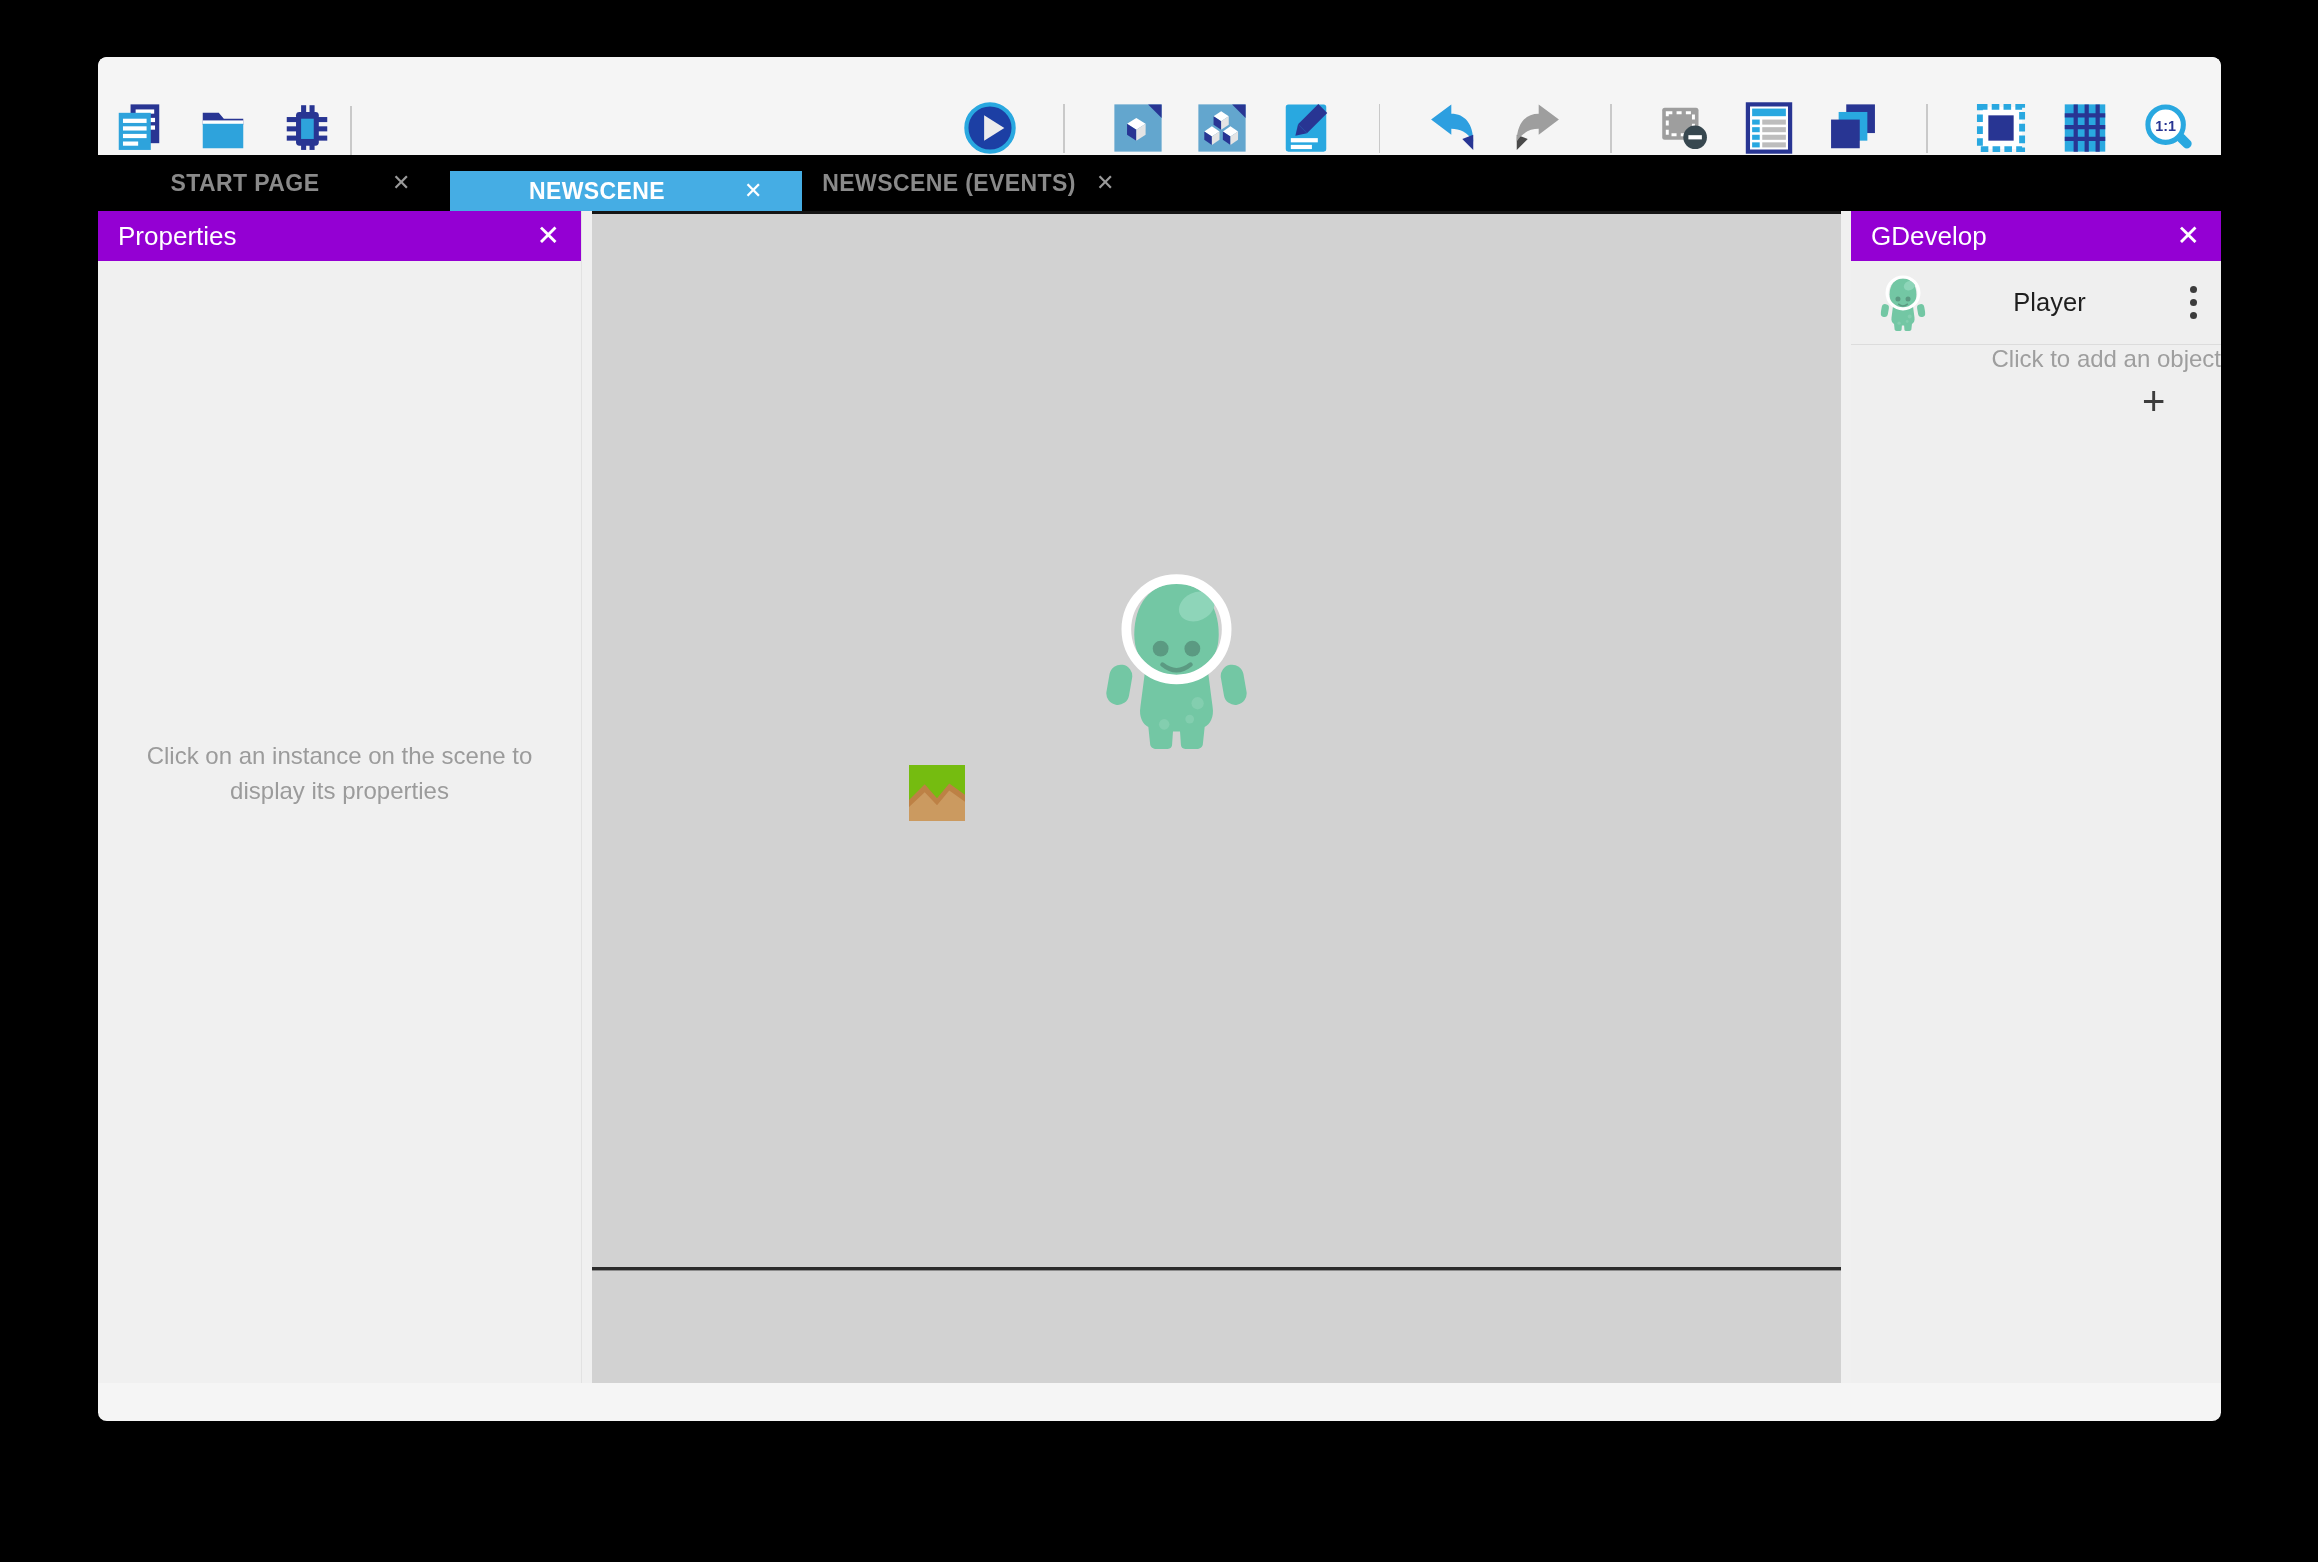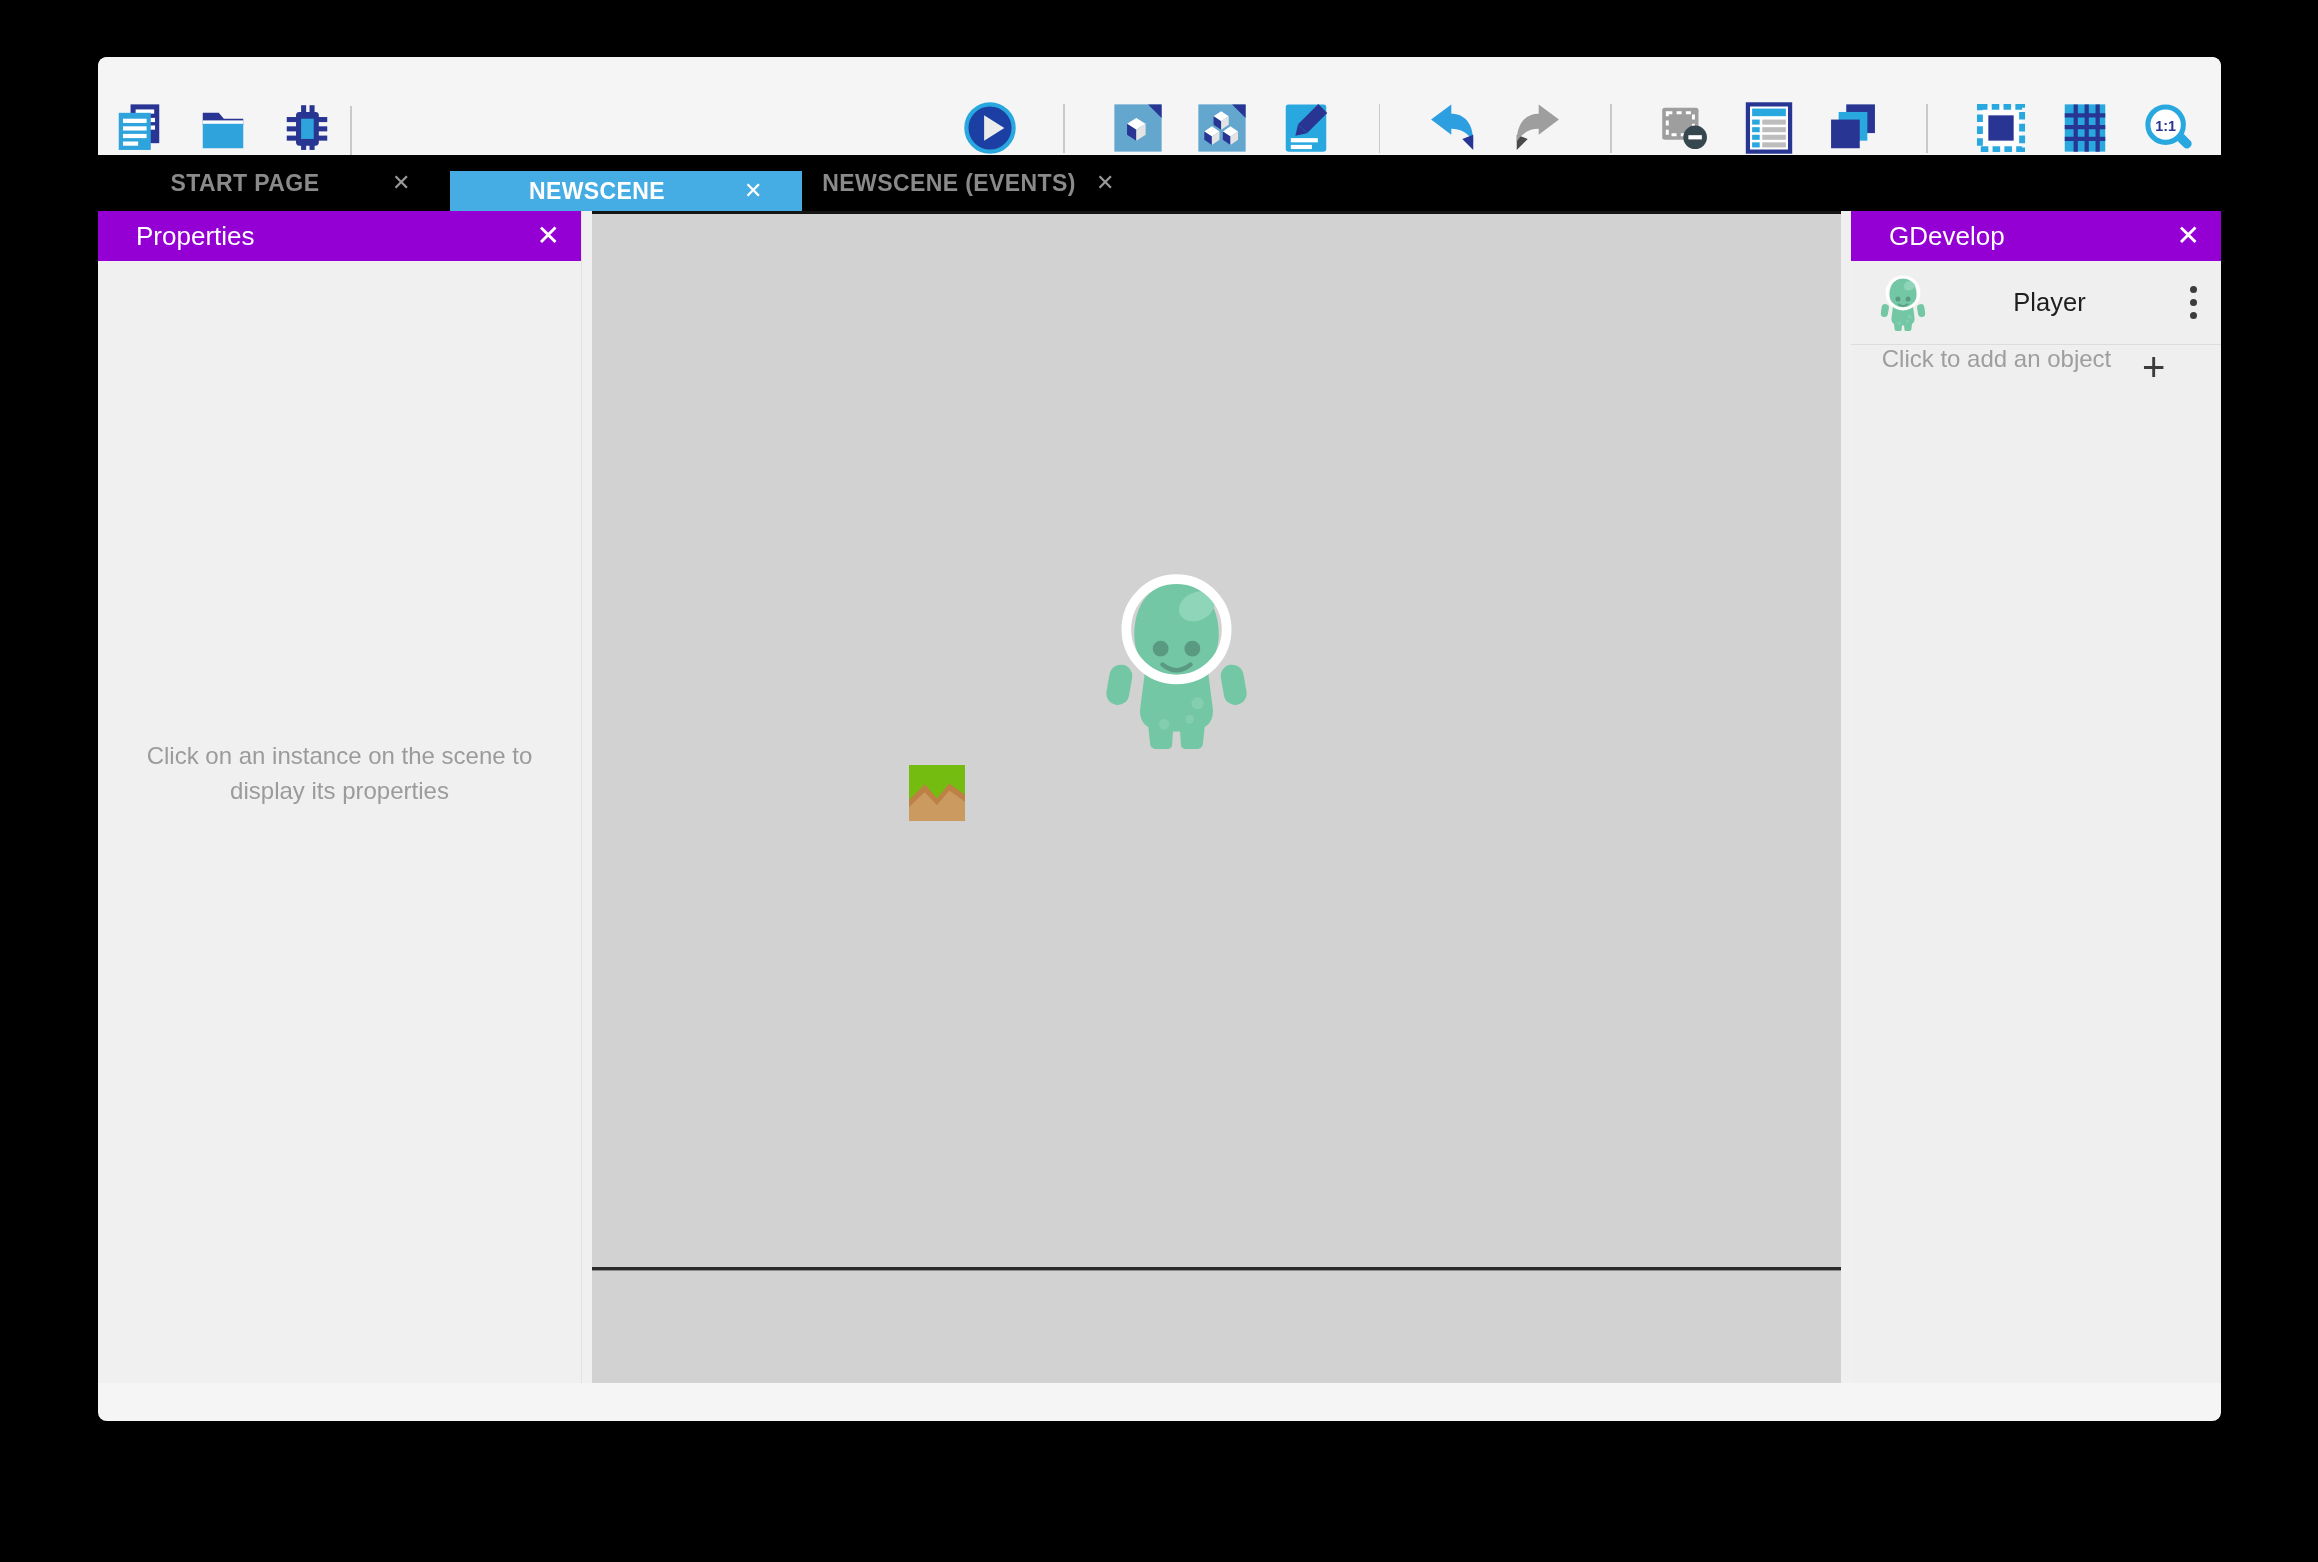--- a/index.html
+++ b/index.html
@@ -38,21 +38,21 @@
   .tab-label { flex:1; text-align:center; font-size:23px; font-weight:700;
                letter-spacing:0.4px; color:#8A8A8A; white-space:nowrap; }
   .tab-close { width:58px; text-align:left; font-size:22px; color:#9A9A9A; }
   .tab.active { background:#45ADE4;margin-top:16px; }
   .tab.active .tab-label, .tab.active .tab-close { color:#FFFFFF; }
 
   
   .content { display:flex; height:calc(100% - 192px); }
 
   .panel-header { height:50px; background:#9400D3; color:#FFF; flex:none;
-                  display:flex; align-items:center; padding:0 21px 0 38px; }
+                  display:flex; align-items:center; padding:0 21px 0 20px; }
   .panel-title { flex:1; font-size:26px; }
   .panel-close { font-size:28px; line-height:1; color:#FFF; }
 
   .properties { width:483px; background:#F0F0F0; position:relative;
                 display:flex; flex-direction:column; }
   .props-empty { position:absolute; top:527px; left:40px; right:40px;
                  text-align:center; color:#9B9B9B; font-size:24px; line-height:35px; }
 
   .splitter-l { width:10.5px; background:#F0F0F0; border-left:0.9px solid #E2E2E2; }
   .splitter-r { width:9.7px; background:#F0F0F0; }
@@ -62,21 +62,21 @@
   .tile-instance { position:absolute; left:317px; top:551px; width:56px; height:56px; }
   .scene-line { position:absolute; left:0; right:0; top:1053px; height:4.4px;
                 background:#2B2B2B; border-bottom:0.9px solid #8C8C8C; }
 
   .objects { width:370px; background:#EFEFEF; display:flex; flex-direction:column; }
   .obj-row { height:84px; display:flex; align-items:center; border-bottom:1.8px solid #DCDCDC;gap:12px; }
   .obj-icon { width:62px; margin-left:21px; display:flex; align-items:center; justify-content:center; }
   .obj-label { flex:1; text-align:center; font-size:25.5px; color:#1E1E1E; white-space:nowrap; }
   .kebab { width:56px; display:flex; flex-direction:column; align-items:center; gap:6.2px; }
   .kebab i { width:7px; height:7px; border-radius:50%; background:#3C3C3C; }
-  .add-row { height:79px; display:flex; align-items:flex-start; }
+  .add-row { height:79px; display:flex; align-items:flex-end;flex-direction:column; }
   .add-label { flex:1; text-align:center; font-size:24px; color:#9E9E9E; }
   .add-plus { width:79px; font-size:40px; font-weight:400; color:#3C3C3C; text-align:left; }
 </style>
 </head>
 <body>
 
 <svg width="0" height="0" style="position:absolute" aria-hidden="true">
   <defs>
     <symbol id="sym-player" viewBox="0 0 160 200">
       <rect x="2" y="104" width="26" height="46" rx="13" fill="#73C7A4" transform="rotate(10 15 127)"></rect>

